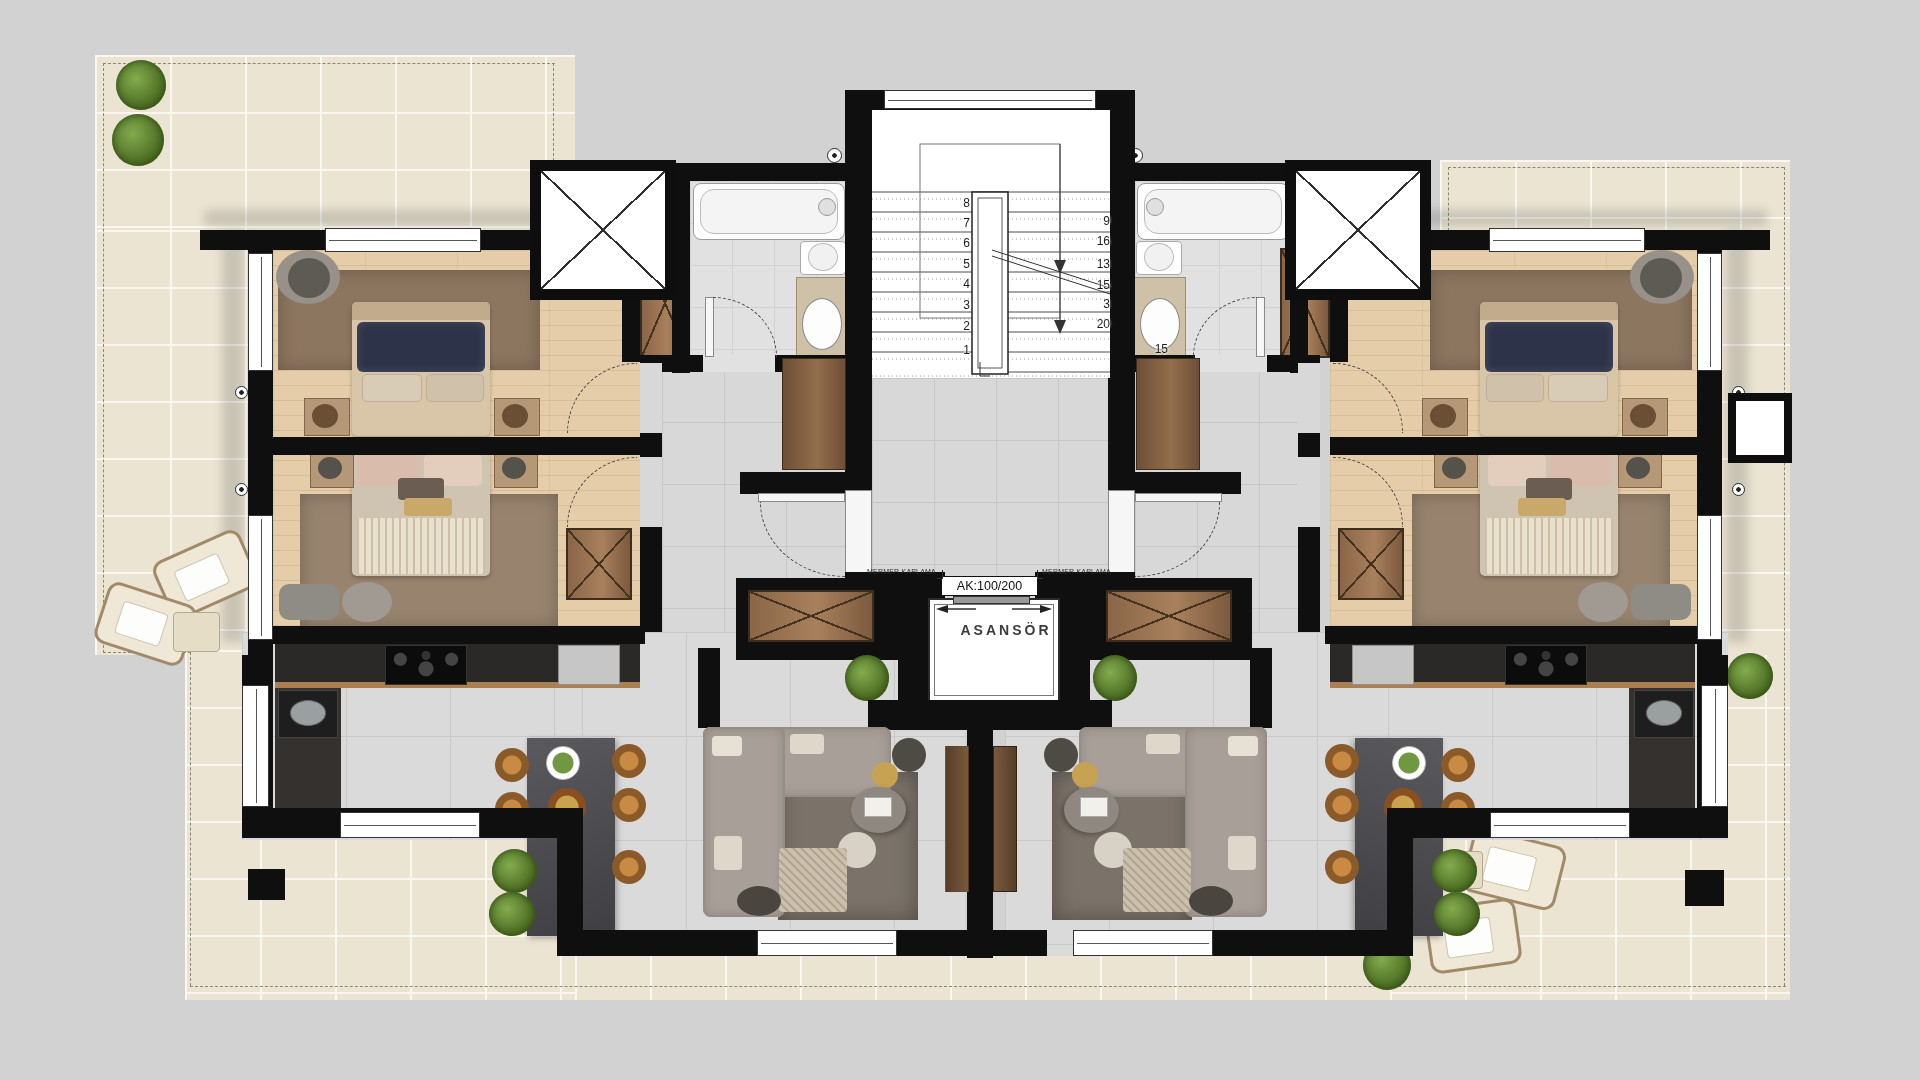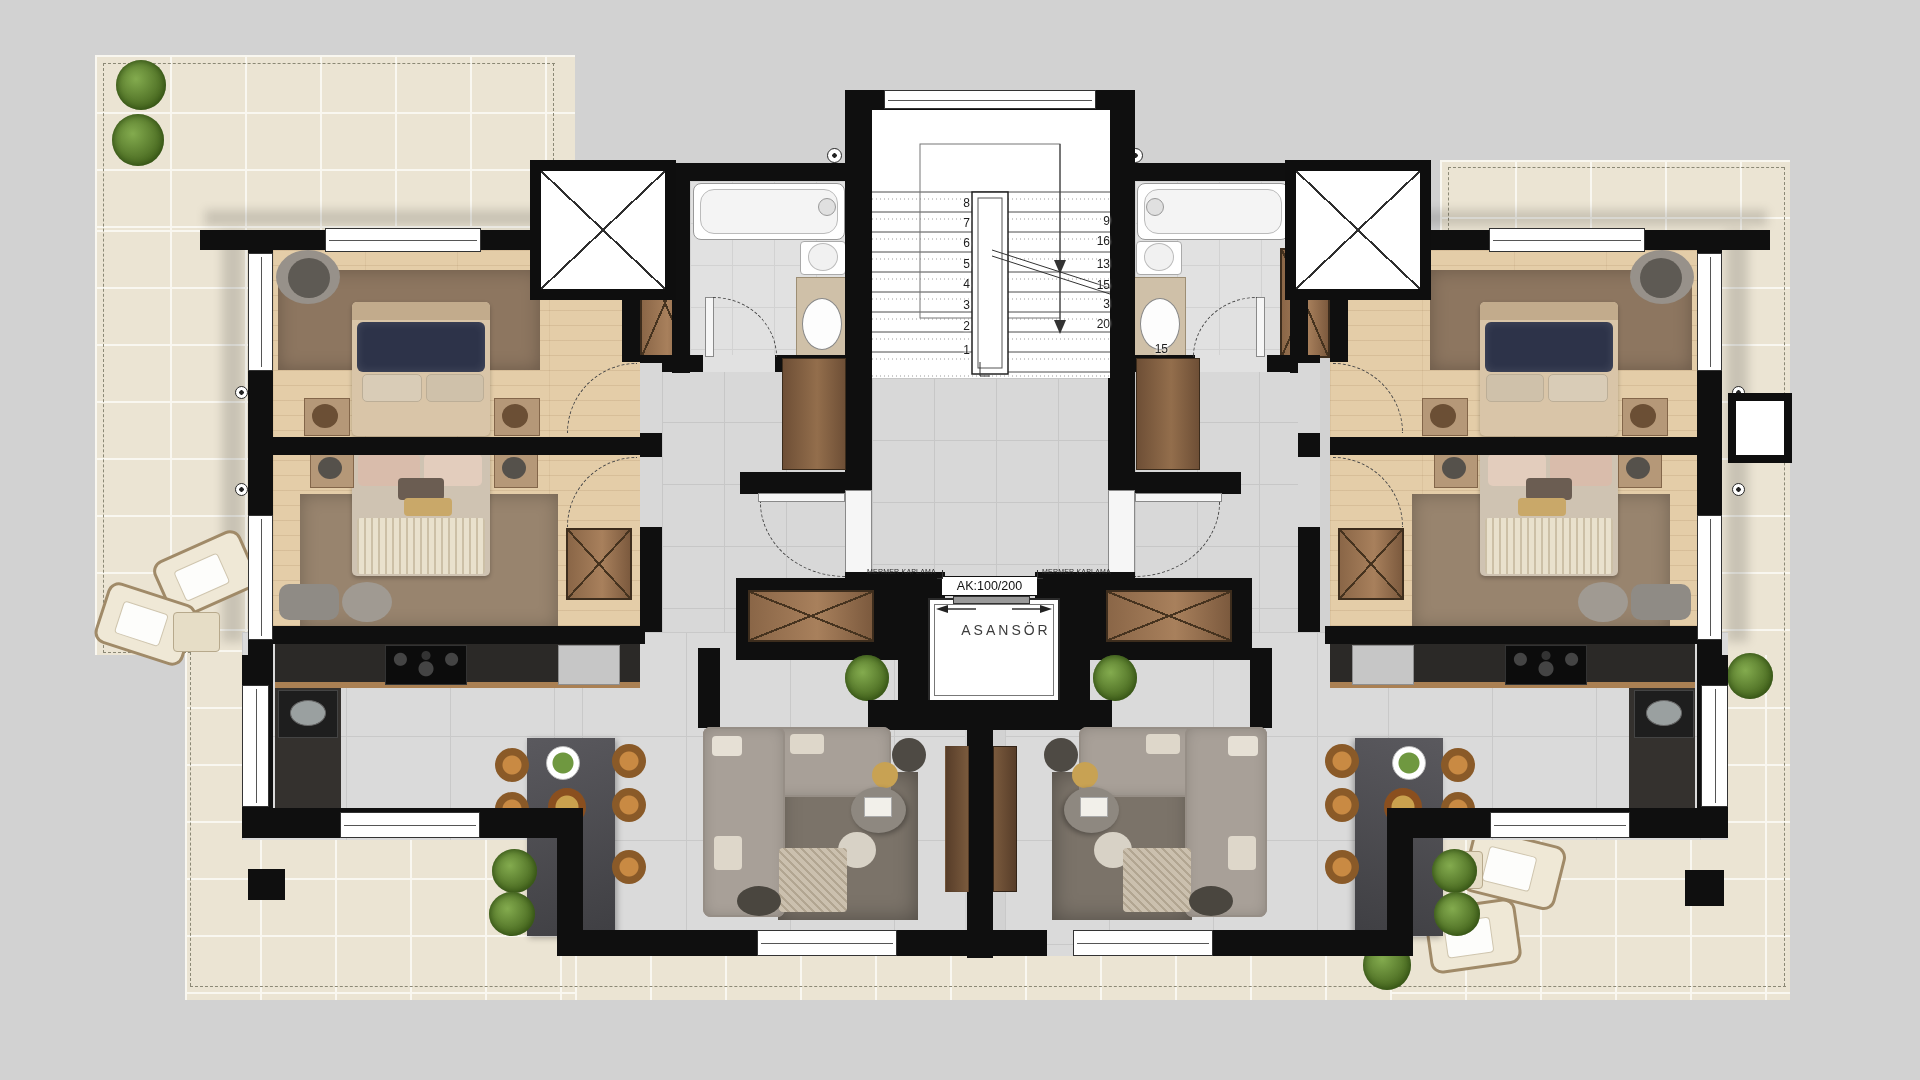--- a/index.html
+++ b/index.html
@@ -352,21 +352,21 @@
   <div class="w" style="left:1060px;top:596px;width:30px;height:114px"></div>
   <div class="a" style="left:928px;top:598px;width:132px;height:104px;background:#fff;border:2px solid #2a2a2a;box-sizing:border-box"></div>
   <div class="a" style="left:934px;top:604px;width:120px;height:92px;border:1px solid #777;box-sizing:border-box"></div>
   <div class="a" style="left:953px;top:596px;width:77px;height:8px;background:#9a9a9a;border:1px solid #333;box-sizing:border-box"></div>
   <svg class="a" style="left:930px;top:602px" width="128" height="14" viewBox="0 0 128 14">
     <line x1="46" y1="7" x2="14" y2="7" stroke="#222" stroke-width="1.4"></line>
     <path d="M18 3 L6 7 L18 11 Z" fill="#222"></path>
     <line x1="82" y1="7" x2="114" y2="7" stroke="#222" stroke-width="1.4"></line>
     <path d="M110 3 L122 7 L110 11 Z" fill="#222"></path>
   </svg>
-  <span class="a" style="left:928px;top:622px;width:156px;text-align:center;font-size:14px;font-weight:400;letter-spacing:3px;color:#3c3c3c">ASANSÖR</span>
+  <span class="a" style="left:928px;top:622px;width:156px;text-align:center;font-size:14px;font-weight:700;letter-spacing:3px;color:#3c3c3c">ASANSÖR</span>
   <div class="a" style="left:941px;top:576px;width:97px;height:20px;background:#fff;border:1.5px solid #111;box-sizing:border-box;display:flex;align-items:center;justify-content:center">
     <span style="font-size:12.5px;font-weight:500;color:#111">AK:100/200</span>
   </div>
   <span class="lbl" style="left:854px;top:568px;width:82px;text-align:right">MERMER KAPLAMA</span>
   <span class="lbl" style="left:1042px;top:568px;width:82px;text-align:left">MERMER KAPLAMA</span>
   <div class="a" style="left:937px;top:570px;width:5px;height:8px;border-right:1px solid #333;border-bottom:1px solid #333"></div>
   <div class="a" style="left:1037px;top:570px;width:5px;height:8px;border-left:1px solid #333;border-bottom:1px solid #333"></div>
 
   <div class="w" style="left:868px;top:700px;width:244px;height:30px"></div>
   <div class="w" style="left:967px;top:728px;width:26px;height:230px"></div>

